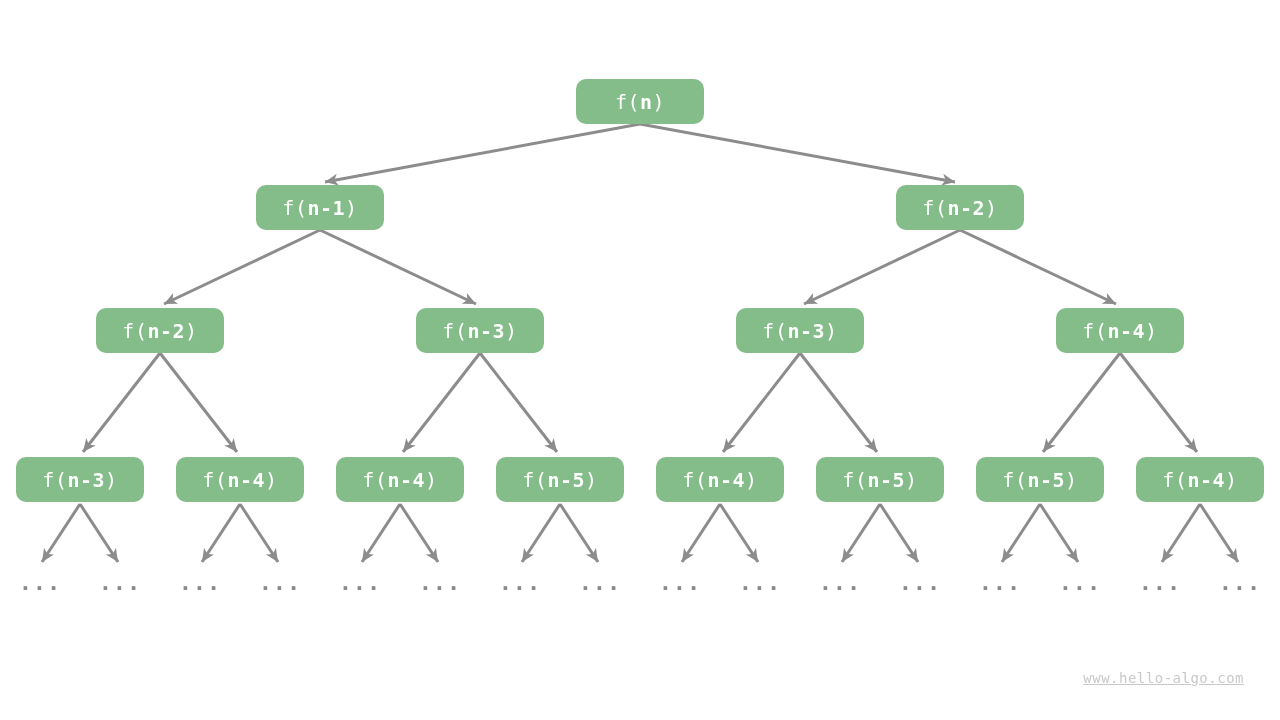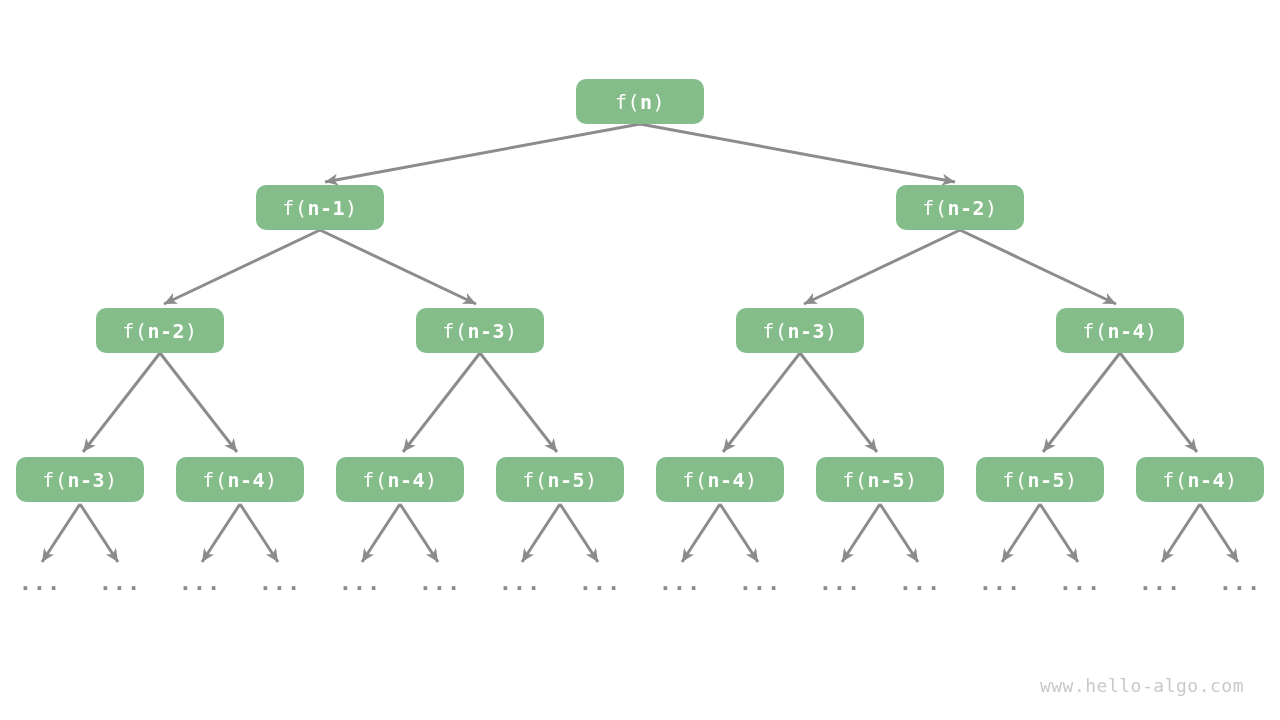--- a/index.html
+++ b/index.html
@@ -40,24 +40,25 @@
     top:570px;
     text-align:center;
     font-size:22px;
     font-weight:bold;
     line-height:26px;
     color:var(--ellipsis);
     letter-spacing:1px;
   }
   .watermark{
     position:absolute;
-    right:36px;bottom:24px;
-    font-size:18px;
+    right:36px;bottom:34px;
+    font-size:14px;
     color:var(--watermark);
     letter-spacing:0.5px;
+    text-decoration:underline;
   }
 </style>
 </head>
 <body>
 
 <div class="stage">
 
   <svg class="arrows" viewBox="0 0 1280 720">
     <defs>
       <marker id="ah" markerUnits="userSpaceOnUse" markerWidth="16" markerHeight="14" refX="13" refY="6" orient="auto">

